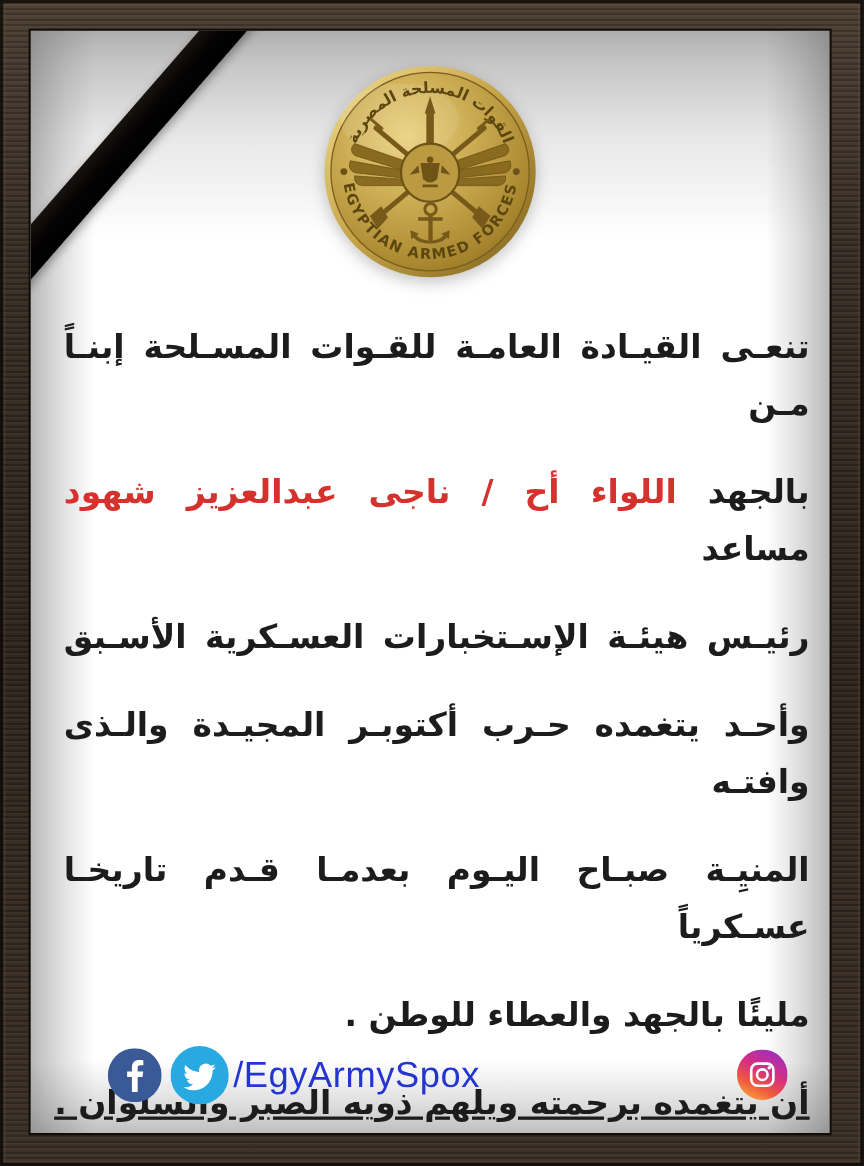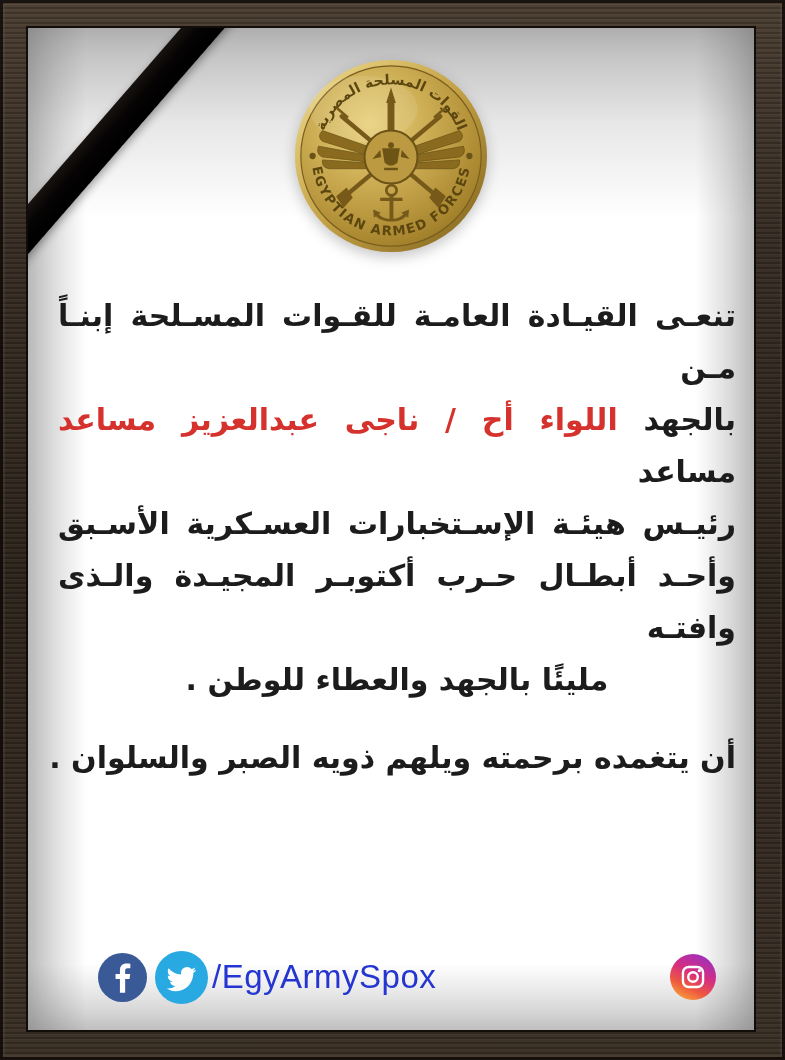--- a/index.html
+++ b/index.html
@@ -46,24 +46,24 @@
   .emblem-wrap svg { width:100%; height:100%; }
 
   .text-block {
     direction:rtl;
     margin:36px 18px 0 30px;
     color:#1c1c1c;
     font-weight:bold;
     font-size:30px;
     line-height:52px;
   }
-  .line { white-space:nowrap; }
+  .line { white-space:nowrap;margin-top:28px; }
   .just { text-align:justify; text-align-last:justify; white-space:normal; }
-  .center { text-align:center; }
-  .start { text-align:center; }
+  .center { text-align:right; }
+  .start { text-align:center;text-decoration:underline; }
   .para2 { margin-top:26px; }
   .red { color:#d5322d; }
 
   .social-bar {
     position:absolute;
     left:70px; right:38px; bottom:24px;
     height:58px;
     display:flex; align-items:center; justify-content:space-between;
   }
   .social-group { display:flex; align-items:center; }
@@ -151,23 +151,24 @@
           <path d="M111 94 l8 9 -9 -2 z"></path>
           <rect x="93" y="112" width="14" height="2.5"></rect>
         </g>
         <text x="100" y="166" font-size="52" text-anchor="middle" fill="#77591a" font-family="'DejaVu Sans', sans-serif">⚓</text>
       </svg>
     </div>
 
     <div class="text-block">
       <div>
         <div class="line just">تنعـى القيـادة العامـة للقـوات المسـلحة إبنـاً مـن</div>
-        <div class="line just"><span>بالجهد</span> <span class="red">اللواء أح / ناجى عبدالعزيز مساعد</span> <span>مساعد</span></div>
+        <div class="line just"><span>بالجهد</span> <span class="red">اللواء أح / ناجى عبدالعزيز شهود</span> <span>مساعد</span></div>
         <div class="line just">رئيـس هيئـة الإسـتخبارات العسـكرية الأسـبق</div>
-        <div class="line just">وأحـد أبطـال حـرب أكتوبـر المجيـدة والـذى وافتـه</div>
+        <div class="line just">وأحـد يتغمده حـرب أكتوبـر المجيـدة والـذى وافتـه</div>
+        <div class="line just">المنيِـة صبـاح اليـوم بعدمـا قـدم تاريخـا عسـكرياً</div>
         <div class="line center">مليئًا بالجهد والعطاء للوطن .</div>
       </div>
       <div class="para2">
         <div class="line start">أن يتغمده برحمته ويلهم ذويه الصبر والسلوان .</div>
       </div>
     </div>
 
     <div class="social-bar">
       <div class="social-group">
         <svg class="icon icon-fb" viewBox="0 0 48 48">

